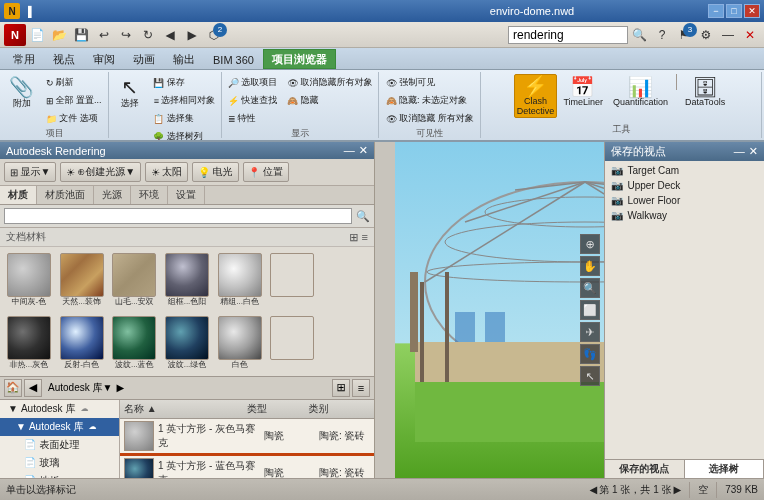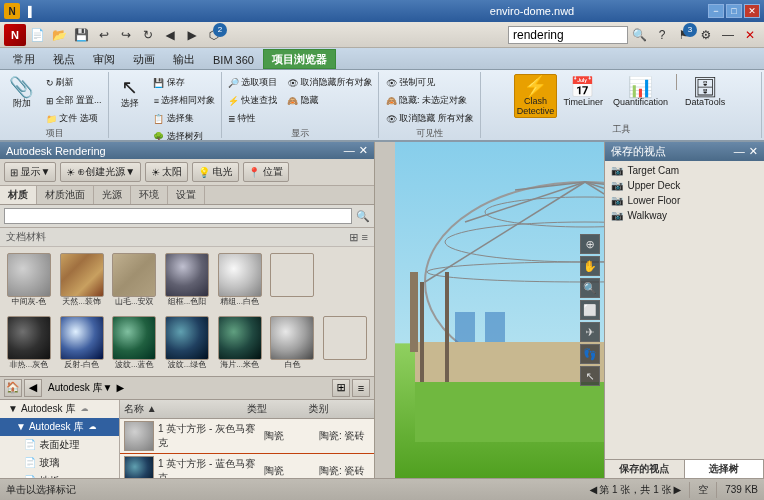--- a/index.html
+++ b/index.html
@@ -335,21 +335,21 @@
       font-size: 10px;
       color: #333;
       flex: 1;
       cursor: pointer;
     }
     .lib-col-header.name { flex: 2; }
     .lib-row {
       display: flex;
       align-items: center;
       padding: 2px 4px;
-      border-bottom: 1px solid #c2410c;
+      border-bottom: 3px solid #c2410c;
       cursor: pointer;
       gap: 4px;
     }
     .lib-thumb {
       width: 30px;
       height: 30px;
       border: 1px solid #a09080;
       flex-shrink: 0;
     }
     .lib-cell { font-size: 10px; color: #333; flex: 1; }
@@ -695,24 +695,20 @@
         <div class="mat-thumb mat-mirror"></div>
         <span class="mat-label">反射-白色</span>
       </div>
       <div class="mat-item">
         <div class="mat-thumb mat-teal"></div>
         <span class="mat-label">波纹...蓝色</span>
       </div>
       <div class="mat-item">
         <div class="mat-thumb mat-blue-green"></div>
         <span class="mat-label">波纹...绿色</span>
-      </div>
-      <div class="mat-item">
-        <div class="mat-thumb mat-sea"></div>
-        <span class="mat-label">海片...米色</span>
       </div>
       <div class="mat-item">
         <div class="mat-thumb mat-silver"></div>
         <span class="mat-label">白色</span>
       </div>
       <div class="mat-item">
         <div class="mat-thumb" style="background:#e0dcd4;"></div>
         <span class="mat-label"></span>
       </div>
     </div>

